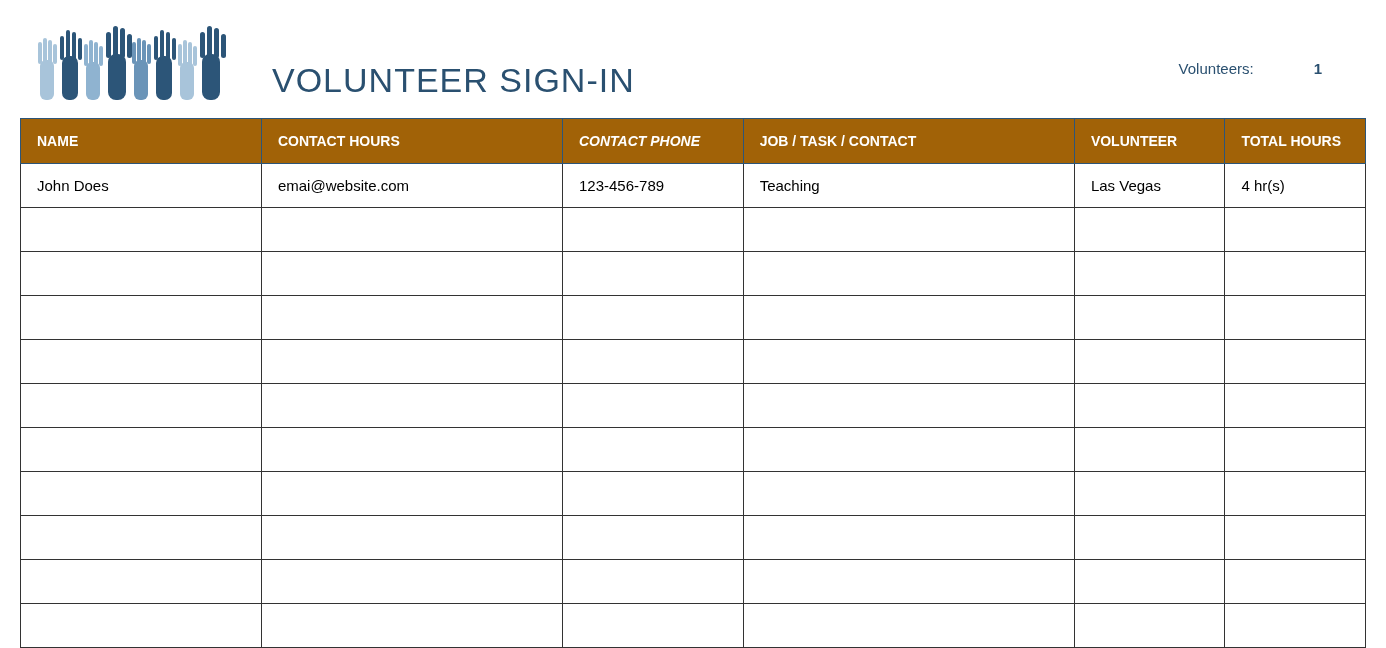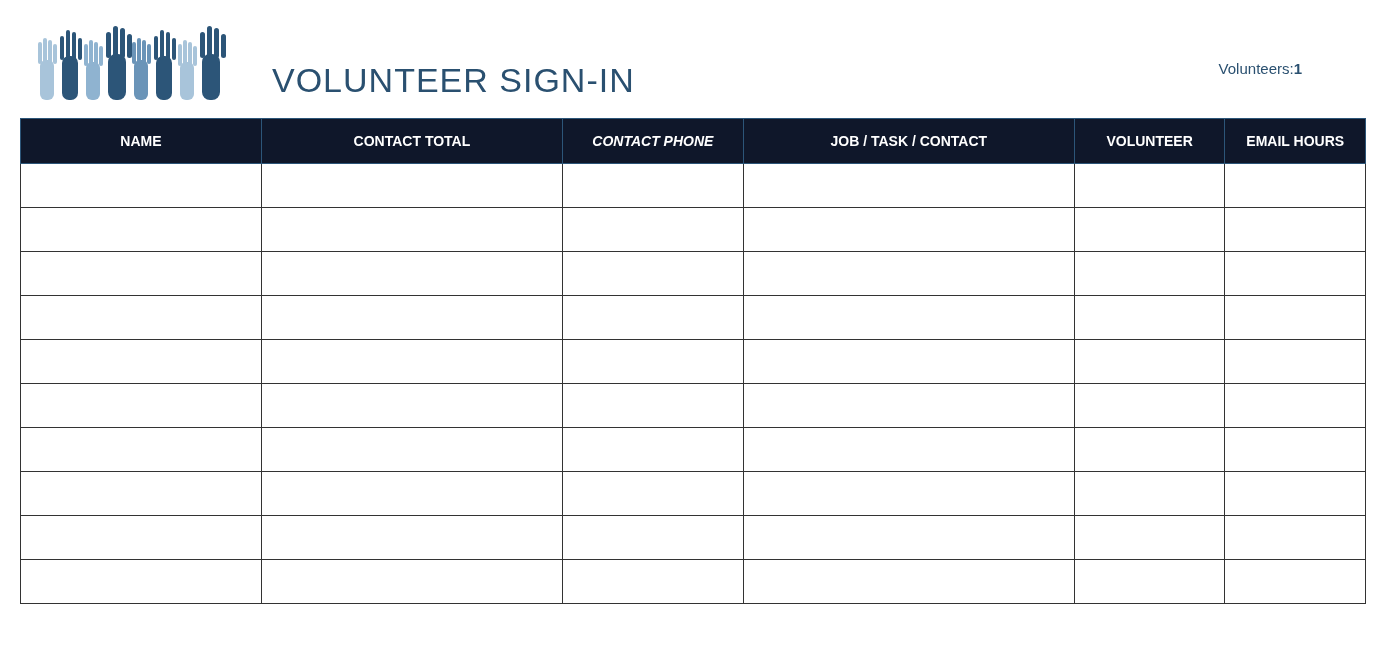--- a/index.html
+++ b/index.html
@@ -26,42 +26,43 @@
     }
     .title {
       font-size: 34px;
       font-weight: 400;
       letter-spacing: 1px;
       color: #2a5070;
       font-family: "Segoe UI Light", "Segoe UI", Arial, sans-serif;
     }
     .volunteers-count {
       position: absolute;
-      right: 64px;
+      right: 44px;
       top: 40px;
       display: flex;
       align-items: center;
+      gap: 60px;
       font-size: 15px;
       color: #2a5070;
     }
     .volunteers-count .label {
       color: #2a5070;
     }
     .volunteers-count .value {
       font-weight: 700;
       color: #2a5070;
     }
     table {
       width: 100%;
       border-collapse: collapse;
     }
     thead th {
-      background: #0f172a;
+      background: #a16207;
       color: #ffffff;
-      text-align: center;
+      text-align: left;
       padding: 14px 16px;
       font-size: 14px;
       font-weight: 700;
       border: 1px solid #2c5578;
     }
     tbody td {
       border: 1px solid #333;
       padding: 12px 16px;
       height: 44px;
       font-size: 15px;
@@ -154,28 +155,36 @@
   <div class="volunteers-count">
     <span class="label">Volunteers:</span>
     <span class="value">1</span>
   </div>
 </div>
 
 <table>
   <thead>
     <tr>
       <th class="col-name">NAME</th>
-      <th class="col-email">CONTACT TOTAL</th>
+      <th class="col-email">CONTACT HOURS</th>
       <th class="col-phone">CONTACT PHONE</th>
       <th class="col-job">JOB / TASK / CONTACT</th>
       <th class="col-location">VOLUNTEER</th>
-      <th class="col-hours">EMAIL HOURS</th>
+      <th class="col-hours">TOTAL HOURS</th>
     </tr>
   </thead>
   <tbody id="table-body">
+  <tr>
+        <td>John Does</td>
+        <td>emai@website.com</td>
+        <td>123-456-789</td>
+        <td>Teaching</td>
+        <td>Las Vegas</td>
+        <td>4 hr(s)</td>
+      </tr>
       <tr>
         <td></td>
         <td></td>
         <td></td>
         <td></td>
         <td></td>
         <td></td>
       </tr>
       <tr>
         <td></td>

